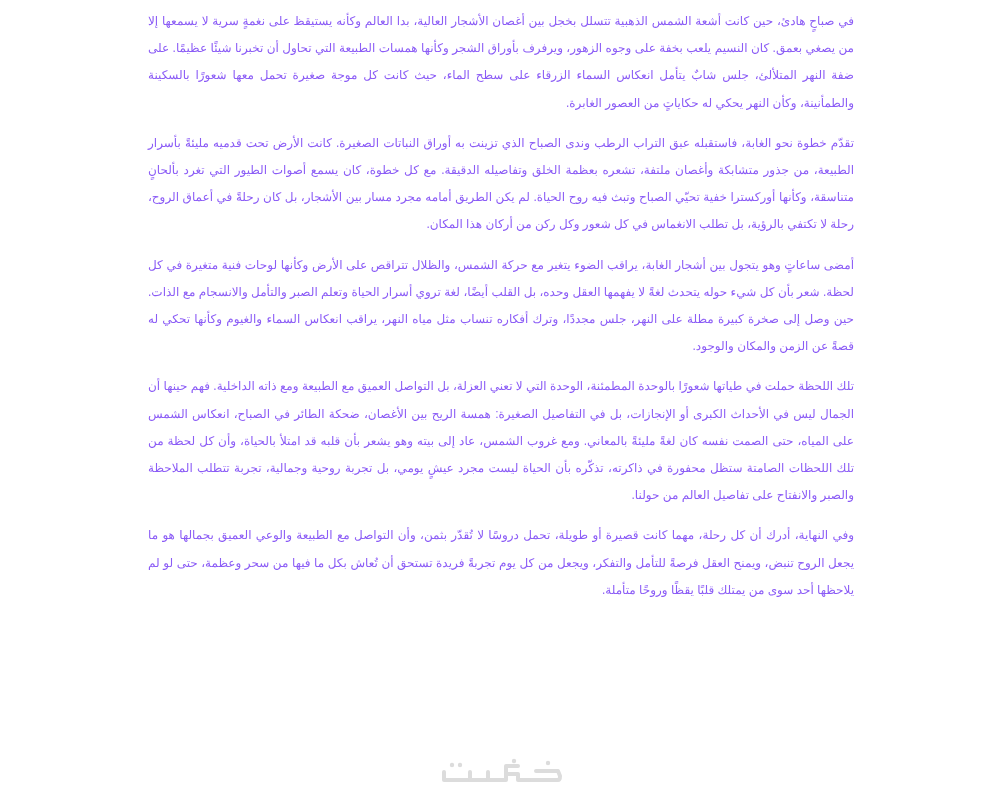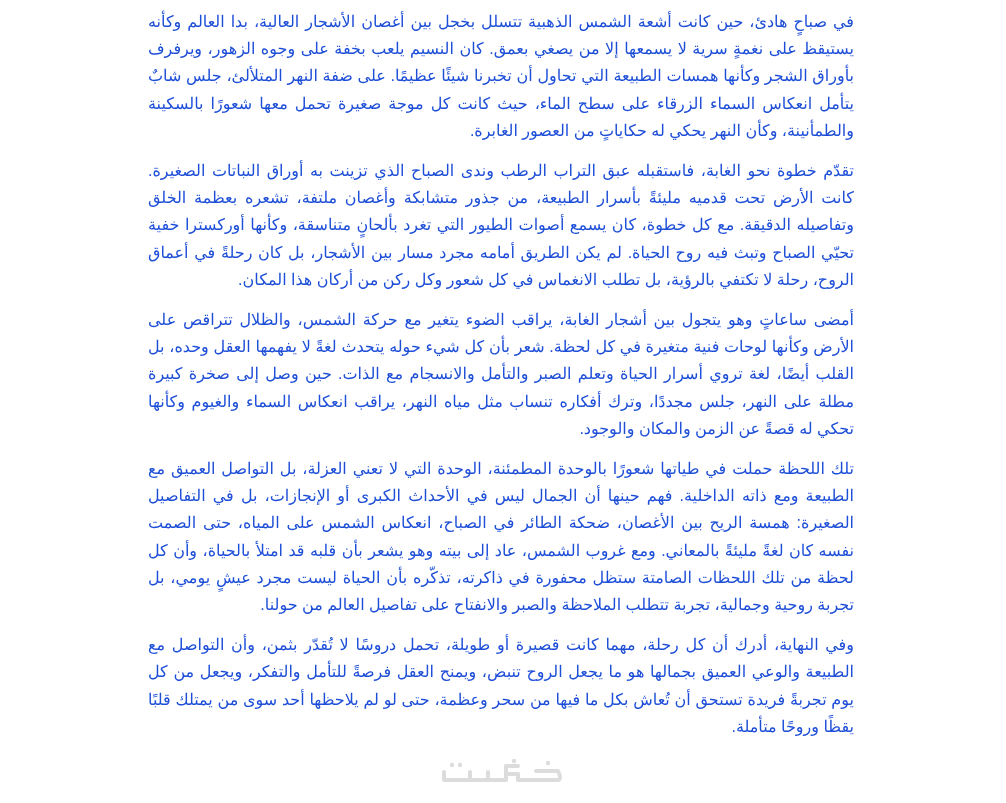--- a/index.html
+++ b/index.html
@@ -14,23 +14,23 @@
     overflow: hidden;
   }
   .doc {
     position: absolute;
     left: 148px;
     top: 8px;
     width: 706px;
     direction: rtl;
     text-align: justify;
     font-family: "Liberation Sans", sans-serif;
-    font-size: 16px;
+    font-size: 12px;
     line-height: 27.2px;
-    color: #1d4ed8;
+    color: #8b5cf6;
   }
   .doc p {
     margin: 0 0 13px 0;
   }
   .watermark {
     position: absolute;
     left: 440px;
     top: 758px;
     width: 125px;
     height: 32px;

